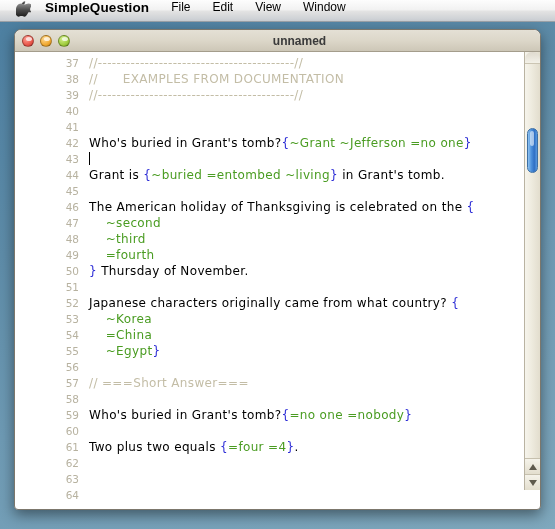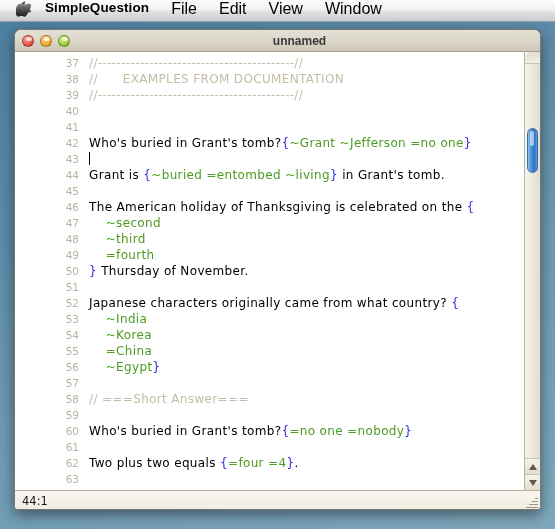--- a/index.html
+++ b/index.html
@@ -36,21 +36,21 @@
     justify-content: center;
   }
   .menu-app {
     font-weight: bold;
     font-size: 13.5px;
     color: #000;
     margin-right: 22px;
     letter-spacing: 0.1px;
   }
   .menu-item {
-    font-size: 16px;
+    font-size: 12px;
     color: #000;
     margin-right: 22px;
   }
 
   
   .window {
     position: absolute;
     left: 14px;
     top: 29px;
     width: 527px;
@@ -329,21 +329,20 @@
         <div class="cl"><span class="caret"></span></div>
         <div class="cl"><span>Grant is </span><span class="tok-brace">{</span><span class="tok-answer">~buried =entombed ~living</span><span class="tok-brace">}</span><span> in Grant's tomb.</span></div>
         <div class="cl">&nbsp;</div>
         <div class="cl"><span>The American holiday of Thanksgiving is celebrated on the </span><span class="tok-brace">{</span></div>
         <div class="cl"><span class="tok-answer">    ~second</span></div>
         <div class="cl"><span class="tok-answer">    ~third</span></div>
         <div class="cl"><span class="tok-answer">    =fourth</span></div>
         <div class="cl"><span class="tok-brace">}</span><span> Thursday of November.</span></div>
         <div class="cl">&nbsp;</div>
         <div class="cl"><span>Japanese characters originally came from what country? </span><span class="tok-brace">{</span></div>
-        <div class="cl"><span class="tok-answer">    ~India</span></div>
         <div class="cl"><span class="tok-answer">    ~Korea</span></div>
         <div class="cl"><span class="tok-answer">    =China</span></div>
         <div class="cl"><span class="tok-answer">    ~Egypt</span><span class="tok-brace">}</span></div>
         <div class="cl">&nbsp;</div>
         <div class="cl"><span class="tok-comment">// ===Short Answer===</span></div>
         <div class="cl">&nbsp;</div>
         <div class="cl"><span>Who's buried in Grant's tomb?</span><span class="tok-brace">{</span><span class="tok-answer">=no one =nobody</span><span class="tok-brace">}</span></div>
         <div class="cl">&nbsp;</div>
         <div class="cl"><span>Two plus two equals </span><span class="tok-brace">{</span><span class="tok-answer">=four =4</span><span class="tok-brace">}</span><span>.</span></div>
         <div class="cl">&nbsp;</div>
@@ -356,22 +355,13 @@
         <div class="vs-arrow">
             <i class="tri-up"></i>
           </div>
         <div class="vs-arrow">
             <i class="tri-down"></i>
           </div>
       </div>
     </div>
   </div>
 
-  <div class="statusbar">
-    <div class="status-text">44:1</div>
-    <div class="grip">
-      <i></i>
-        <i></i>
-        <i></i>
-        <i></i>
-    </div>
-  </div>
 </div>
 
 </body></html>

